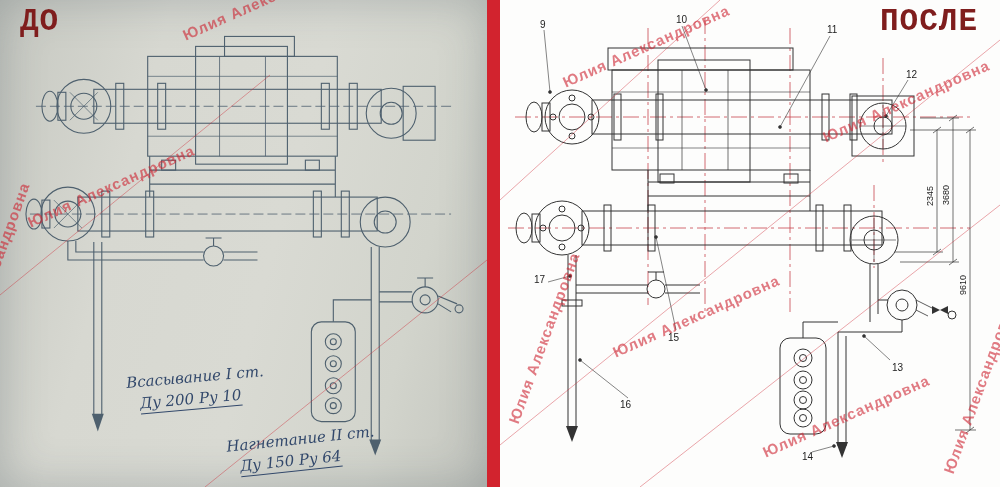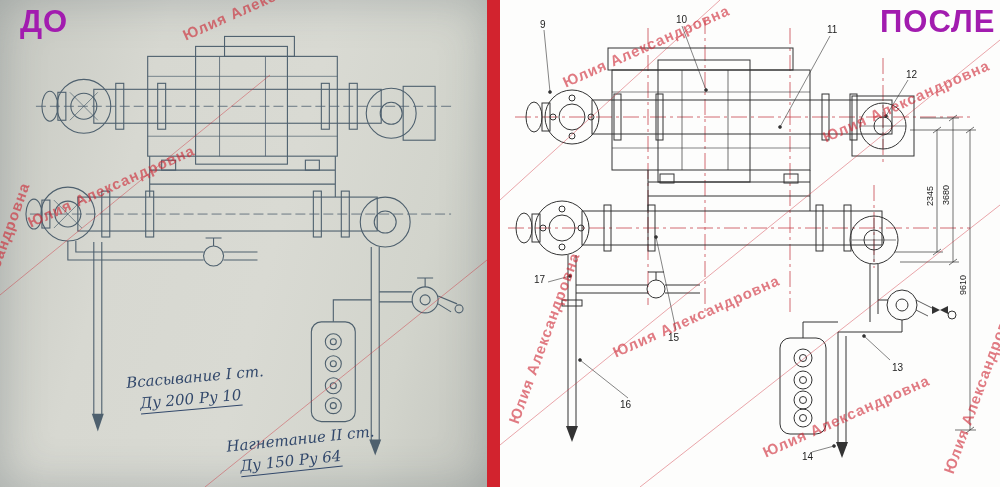--- a/index.html
+++ b/index.html
@@ -10,22 +10,22 @@
   .panel{position:absolute;top:0;height:487px;}
   .panel.before{left:0;width:487px;
     background:linear-gradient(105deg,#c6c8c1 0%,#d7d8d1 28%,#d9dad3 55%,#d2d4cc 80%,#c3c5be 100%);
     box-shadow:inset 0 0 46px rgba(66,78,90,.28);}
   .panel.after{left:500px;width:500px;background:#fdfdfc;}
   .divider{position:absolute;left:487px;top:0;width:13px;height:487px;background:#d2232e;z-index:7;}
 
   .draw{position:absolute;left:0;top:0;z-index:1;}
 
   
-  .title{position:absolute;top:4px;z-index:9;color:#a21caf;font-weight:bold;
-         font-size:31px;letter-spacing:1px;font-family:Liberation Sans, sans-serif;}
+  .title{position:absolute;top:4px;z-index:9;color:#7f1d1d;font-weight:bold;
+         font-size:31px;letter-spacing:1px;font-family:Liberation Mono, monospace;}
   .title.do{left:20px;}
   .title.posle{left:880px;}
 
   
   .annot{position:absolute;z-index:3;color:#32486b;font-style:italic;
          font-family:"DejaVu Serif",serif;font-size:15px;white-space:nowrap;}
   .annot.u{border-bottom:1.5px solid #32486b;padding-bottom:1px;}
   .annot.a1{left:126px;top:368px;transform:rotate(-5deg);}
   .annot.a2{left:140px;top:390px;transform:rotate(-5deg);}
   .annot.a3{left:226px;top:430px;transform:rotate(-6deg);}

